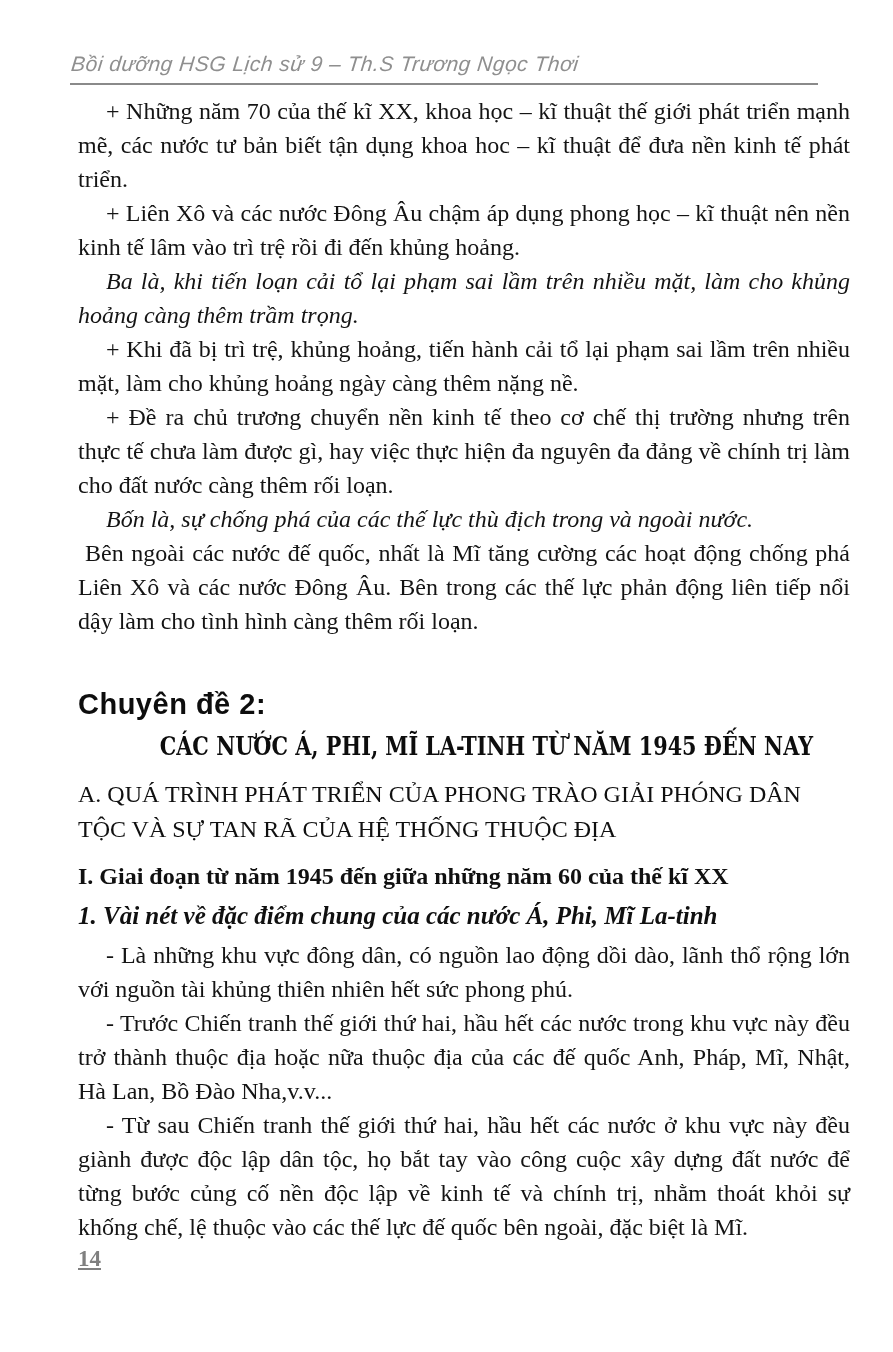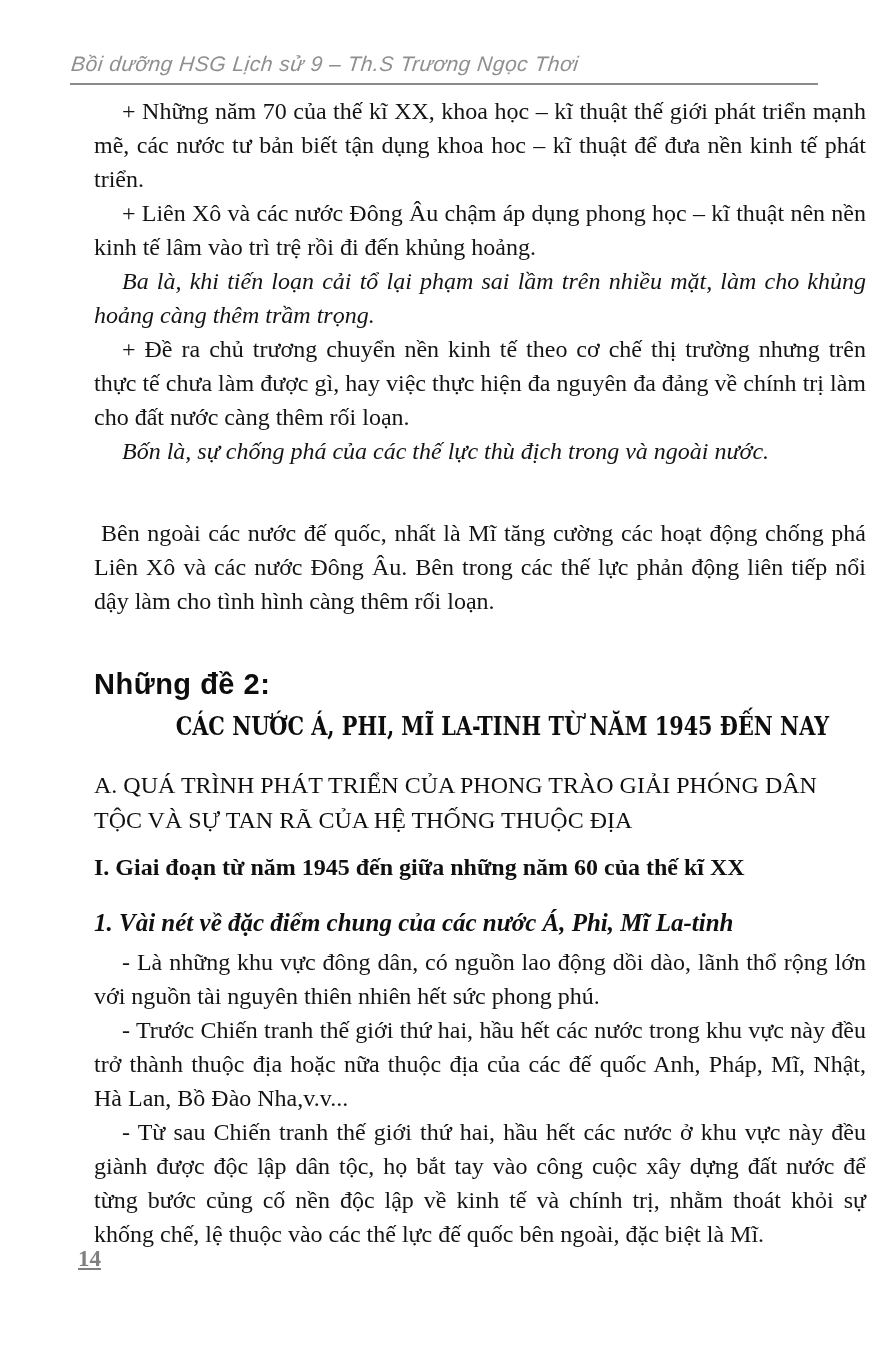--- a/index.html
+++ b/index.html
@@ -26,31 +26,31 @@
     font-size:21px;
     letter-spacing:0.5px;
     color:#8f8f8f;
     transform:skewX(-6deg);
     transform-origin:left bottom;
     white-space:nowrap;
   }
   
   .content {
     position:absolute;
-    left:94px; width:772px; top:94px;
+    left:78px; width:772px; top:94px;
   }
   .para {
     font-size:24px;
     line-height:34px;
     text-align:justify;
     text-indent:28px;
     color:#141414;
   }
   .para.italic { font-style:italic; }
-  .para.tiny-indent { text-indent:7px;margin-top:48px; }
+  .para.tiny-indent { text-indent:7px; }
   
   .h-chuyen-de {
     margin-top:50px;
     font-family:"Liberation Sans", sans-serif;
     font-weight:bold;
     font-size:29px;
     color:#0d0d0d;
     letter-spacing:0.5px;
   }
   .h-title-wrap { margin-top:10px; text-align:center; }
@@ -58,34 +58,34 @@
     display:inline-block;
     font-family:"DejaVu Serif", serif;
     font-weight:bold;
     font-size:26px;
     white-space:nowrap;
     transform:scaleX(0.80);
     transform-origin:center;
     color:#0d0d0d;
   }
   .h-section-a {
-    margin-top:27px;
+    margin-top:16px;
     font-size:24px;
     line-height:35px;
     color:#101010;
   }
   .h-section-i {
     margin-top:12px;
     font-size:24px;
     font-weight:bold;
     line-height:35px;
     color:#101010;
   }
   .h-section-1 {
-    margin-top:20px;
+    margin-top:4px;
     font-size:25px;
     font-weight:bold;
     font-style:italic;
     line-height:36px;
     color:#101010;
   }
   .points { margin-top:4px; }
   
   .page-number {
     position:absolute;
@@ -104,38 +104,39 @@
 
   <div class="header">
     <div class="header-title">Bồi dưỡng HSG Lịch sử 9 – Th.S Trương Ngọc Thơi</div>
   </div>
 
   <div class="content">
 
     <p class="para">+ Những năm 70 của thế kĩ XX, khoa học – kĩ thuật thế giới phát triển mạnh mẽ, các nước tư bản biết tận dụng khoa hoc – kĩ thuật để đưa nền kinh tế phát triển.</p>
     <p class="para">+ Liên Xô và các nước Đông Âu chậm áp dụng phong học – kĩ thuật nên nền kinh tế lâm vào trì trệ rồi đi đến khủng hoảng.</p>
     <p class="para italic">Ba là, khi tiến loạn cải tổ lại phạm sai lầm trên nhiều mặt, làm cho khủng hoảng càng thêm trầm trọng.</p>
+    <p class="para">+ Khi đã bị trì trệ, khủng hoảng, tiến hành cải tổ lại phạm sai lầm trên nhiều mặt, làm cho khủng hoảng ngày càng thêm nặng nề.</p>
     <p class="para">+ Đề ra chủ trương chuyển nền kinh tế theo cơ chế thị trường nhưng trên thực tế chưa làm được gì, hay việc thực hiện đa nguyên đa đảng về chính trị làm cho đất nước càng thêm rối loạn.</p>
     <p class="para italic">Bốn là, sự chống phá của các thế lực thù địch trong và ngoài nước.</p>
     <p class="para tiny-indent">Bên ngoài các nước đế quốc, nhất là Mĩ tăng cường các hoạt động chống phá Liên Xô và các nước Đông Âu. Bên trong các thế lực phản động liên tiếp nổi dậy làm cho tình hình càng thêm rối loạn.</p>
 
-    <div class="h-chuyen-de">Những đề 2:</div>
+    <div class="h-chuyen-de">Chuyên đề 2:</div>
 
     <div class="h-title-wrap">
       <span class="h-title">CÁC NƯỚC Á, PHI, MĨ LA-TINH TỪ NĂM 1945 ĐẾN NAY</span>
     </div>
 
     <div class="h-section-a">A. QUÁ TRÌNH PHÁT TRIỂN CỦA PHONG TRÀO GIẢI PHÓNG DÂN TỘC VÀ SỰ TAN RÃ CỦA HỆ THỐNG THUỘC ĐỊA</div>
 
     <div class="h-section-i">I. Giai đoạn từ năm 1945 đến giữa những năm 60 của thế kĩ XX</div>
 
     <div class="h-section-1">1. Vài nét về đặc điểm chung của các nước Á, Phi, Mĩ La-tinh</div>
 
     <div class="points">
-      <p class="para">- Là những khu vực đông dân, có nguồn lao động dồi dào, lãnh thổ rộng lớn với nguồn tài nguyên thiên nhiên hết sức phong phú.</p>
+      <p class="para">- Là những khu vực đông dân, có nguồn lao động dồi dào, lãnh thổ rộng lớn với nguồn tài khủng thiên nhiên hết sức phong phú.</p>
       <p class="para">- Trước Chiến tranh thế giới thứ hai, hầu hết các nước trong khu vực này đều trở thành thuộc địa hoặc nữa thuộc địa của các đế quốc Anh, Pháp, Mĩ, Nhật, Hà Lan, Bồ Đào Nha,v.v...</p>
       <p class="para">- Từ sau Chiến tranh thế giới thứ hai, hầu hết các nước ở khu vực này đều giành được độc lập dân tộc, họ bắt tay vào công cuộc xây dựng đất nước để từng bước củng cố nền độc lập về kinh tế và chính trị, nhằm thoát khỏi sự khống chế, lệ thuộc vào các thế lực đế quốc bên ngoài, đặc biệt là Mĩ.</p>
     </div>
 
   </div>
 
   <div class="page-number">14</div>
 
 </div>
 

